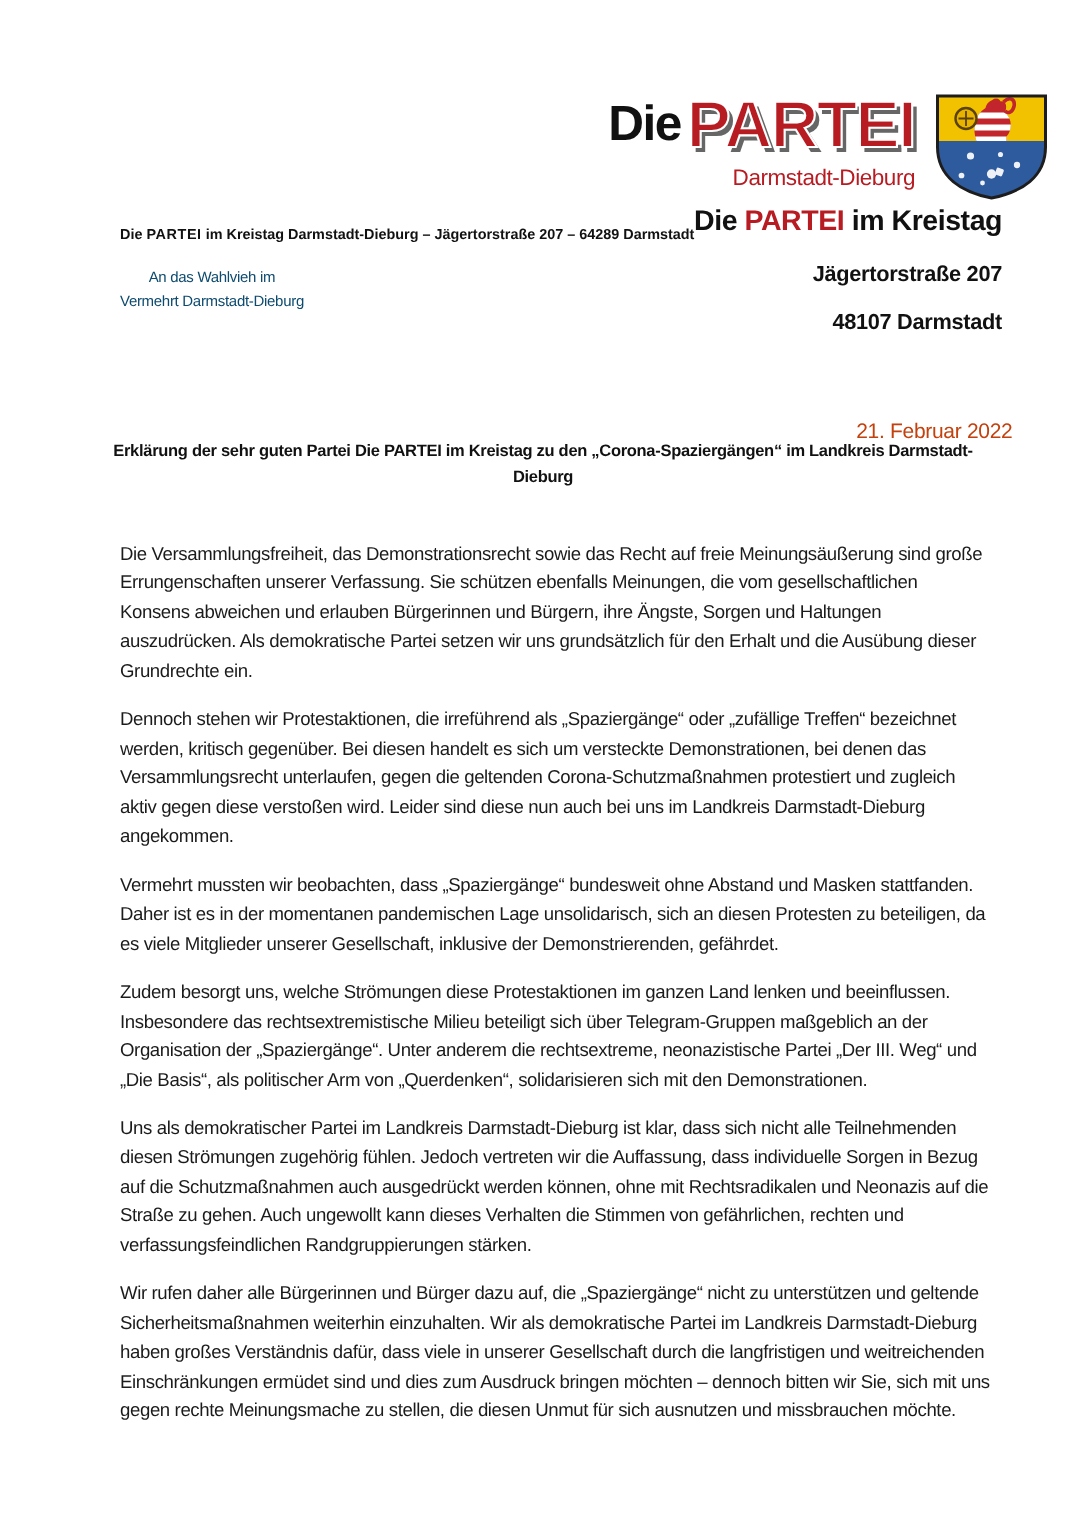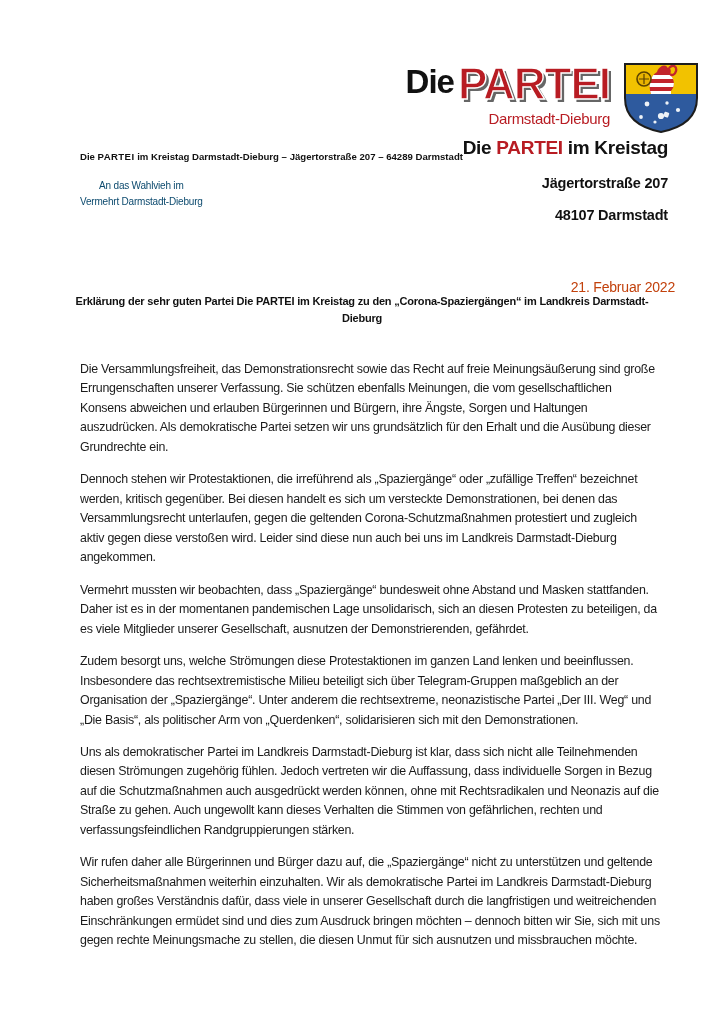--- a/index.html
+++ b/index.html
@@ -138,19 +138,19 @@
     <div>Vermehrt Darmstadt-Dieburg</div>
   </div>
 
   <div class="date">21. Februar 2022</div>
 
   <div class="doc-title">Erklärung der sehr guten Partei Die PARTEI im Kreistag zu den „Corona-Spaziergängen“ im Landkreis Darmstadt-Dieburg</div>
 
   <div class="body-text">
     <p>Die Versammlungsfreiheit, das Demonstrationsrecht sowie das Recht auf freie Meinungsäußerung sind große Errungenschaften unserer Verfassung. Sie schützen ebenfalls Meinungen, die vom gesellschaftlichen Konsens abweichen und erlauben Bürgerinnen und Bürgern, ihre Ängste, Sorgen und Haltungen auszudrücken. Als demokratische Partei setzen wir uns grundsätzlich für den Erhalt und die Ausübung dieser Grundrechte ein.</p>
     <p>Dennoch stehen wir Protestaktionen, die irreführend als „Spaziergänge“ oder „zufällige Treffen“ bezeichnet werden, kritisch gegenüber. Bei diesen handelt es sich um versteckte Demonstrationen, bei denen das Versammlungsrecht unterlaufen, gegen die geltenden Corona-Schutzmaßnahmen protestiert und zugleich aktiv gegen diese verstoßen wird. Leider sind diese nun auch bei uns im Landkreis Darmstadt-Dieburg angekommen.</p>
-    <p>Vermehrt mussten wir beobachten, dass „Spaziergänge“ bundesweit ohne Abstand und Masken stattfanden. Daher ist es in der momentanen pandemischen Lage unsolidarisch, sich an diesen Protesten zu beteiligen, da es viele Mitglieder unserer Gesellschaft, ausnutzen der Demonstrierenden, gefährdet.</p>
+    <p>Vermehrt mussten wir beobachten, dass „Spaziergänge“ bundesweit ohne Abstand und Masken stattfanden. Daher ist es in der momentanen pandemischen Lage unsolidarisch, sich an diesen Protesten zu beteiligen, da es viele Mitglieder unserer Gesellschaft, inklusive der Demonstrierenden, gefährdet.</p>
     <p>Zudem besorgt uns, welche Strömungen diese Protestaktionen im ganzen Land lenken und beeinflussen. Insbesondere das rechtsextremistische Milieu beteiligt sich über Telegram-Gruppen maßgeblich an der Organisation der „Spaziergänge“. Unter anderem die rechtsextreme, neonazistische Partei „Der III. Weg“ und „Die Basis“, als politischer Arm von „Querdenken“, solidarisieren sich mit den Demonstrationen.</p>
     <p>Uns als demokratischer Partei im Landkreis Darmstadt-Dieburg ist klar, dass sich nicht alle Teilnehmenden diesen Strömungen zugehörig fühlen. Jedoch vertreten wir die Auffassung, dass individuelle Sorgen in Bezug auf die Schutzmaßnahmen auch ausgedrückt werden können, ohne mit Rechtsradikalen und Neonazis auf die Straße zu gehen. Auch ungewollt kann dieses Verhalten die Stimmen von gefährlichen, rechten und verfassungsfeindlichen Randgruppierungen stärken.</p>
     <p>Wir rufen daher alle Bürgerinnen und Bürger dazu auf, die „Spaziergänge“ nicht zu unterstützen und geltende Sicherheitsmaßnahmen weiterhin einzuhalten. Wir als demokratische Partei im Landkreis Darmstadt-Dieburg haben großes Verständnis dafür, dass viele in unserer Gesellschaft durch die langfristigen und weitreichenden Einschränkungen ermüdet sind und dies zum Ausdruck bringen möchten – dennoch bitten wir Sie, sich mit uns gegen rechte Meinungsmache zu stellen, die diesen Unmut für sich ausnutzen und missbrauchen möchte.</p>
   </div>
 
 </div>
 
 </body></html>

